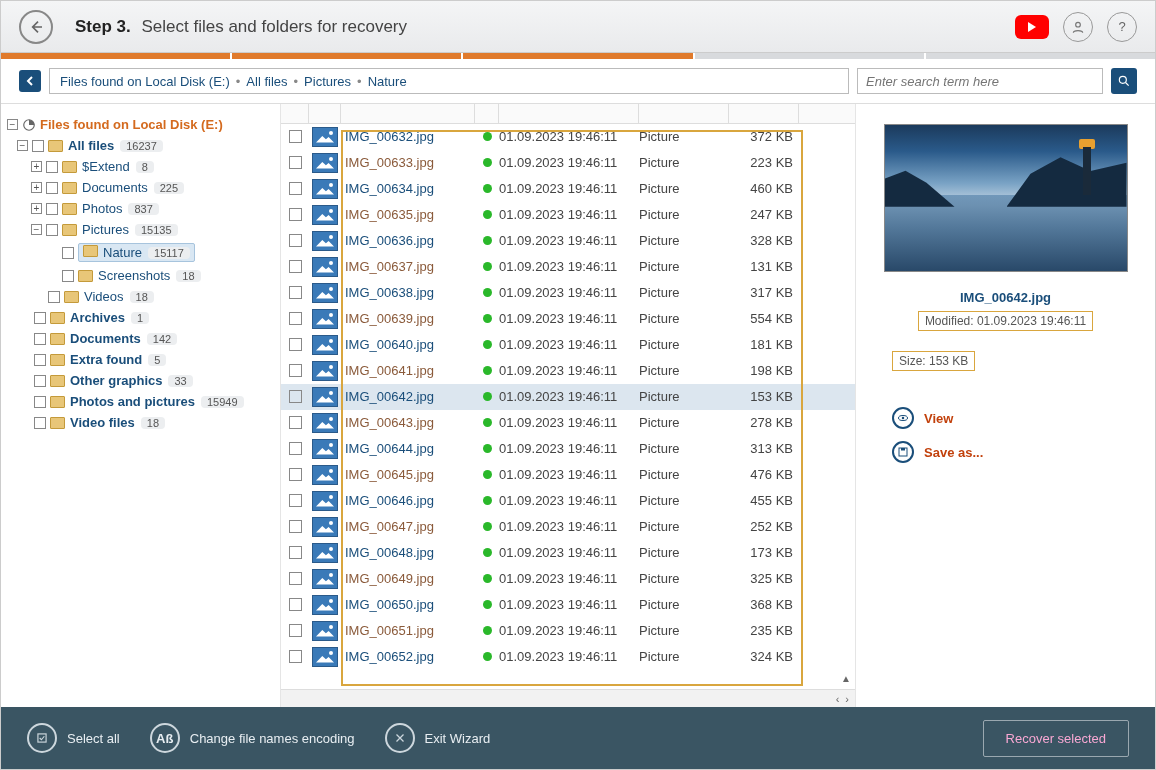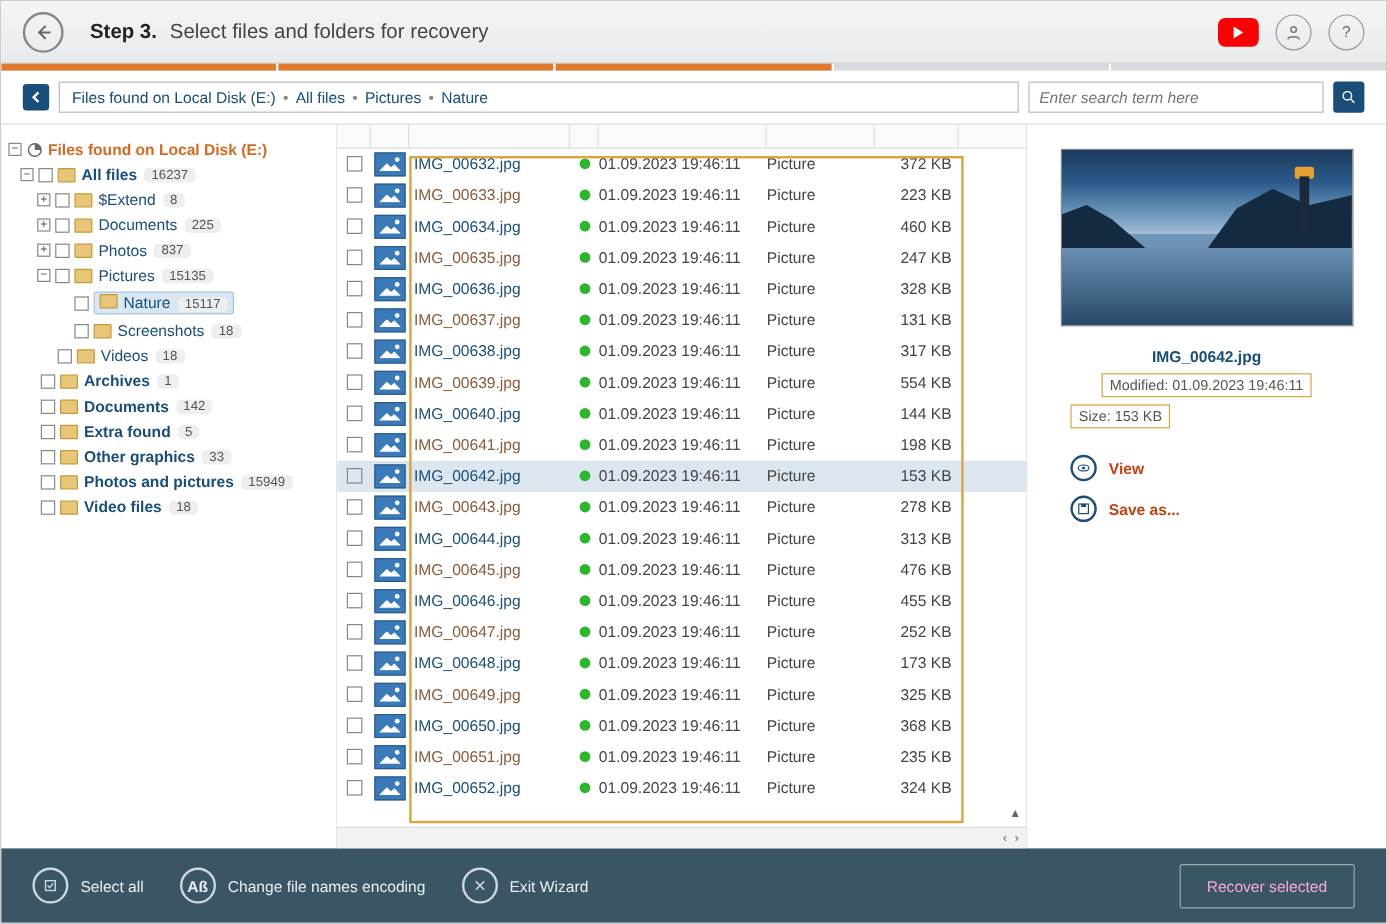--- a/index.html
+++ b/index.html
@@ -133,21 +133,21 @@
     width:244px;height:148px;border:1px solid #888;
     background:linear-gradient(180deg,#1b3a5c 0%,#2a5a8a 18%,#7aa3c5 40%,#c8d8e5 55%,#7aa3c5 70%,#1b3a5c 100%);
     position:relative;margin-bottom:18px;overflow:hidden;
   }
   .preview-img::before{content:"";position:absolute;left:0;right:0;bottom:0;height:52%;background:linear-gradient(180deg,#6b93b6 0%,#2a4a6a 100%);opacity:.9;}
   .preview-img::after{content:"";position:absolute;right:36px;top:22px;width:8px;height:48px;background:#1a2a3a;}
   .lh-top{position:absolute;right:32px;top:14px;width:16px;height:10px;background:#e8a030;border-radius:2px;}
   .rocks-l{position:absolute;left:0;bottom:44%;width:70px;height:40px;background:#142a40;clip-path:polygon(0 100%,0 30%,30% 10%,60% 40%,100% 100%);}
   .rocks-r{position:absolute;right:0;bottom:44%;width:120px;height:55px;background:#142a40;clip-path:polygon(0 100%,20% 40%,45% 10%,70% 35%,100% 20%,100% 100%);}
   .preview-name{color:#1a4e7a;font-weight:600;margin-bottom:6px;}
-  .meta-box{border:1px solid #d9a63e;padding:2px 6px;font-size:12px;color:#555;margin-bottom:6px;}
+  .meta-box{border:1px solid #d9a63e;padding:2px 6px;font-size:12px;color:#555;margin-bottom:20px;}
   .action-row{display:flex;align-items:center;gap:10px;width:100%;padding:6px 20px;cursor:pointer;}
   .action-row .aicon{width:22px;height:22px;border:2px solid #1a4e7a;border-radius:50%;display:flex;align-items:center;justify-content:center;color:#1a4e7a;}
   .action-row span.lbl{color:#c2410c;font-weight:600;}
   
   .footer{
     height:62px;background:#3a5563;display:flex;align-items:center;padding:0 26px;gap:30px;color:#e8eef2;
   }
   .fbtn{display:flex;align-items:center;gap:10px;cursor:pointer;}
   .ficon-round{width:30px;height:30px;border:2px solid #cdd7dd;border-radius:50%;display:flex;align-items:center;justify-content:center;font-size:13px;font-weight:600;}
   .recover{
@@ -459,21 +459,21 @@
           </div>
           <div class="col-icon">
             <div class="ficon"></div>
           </div>
           <div class="col-name"><span class="fname ">IMG_00640.jpg</span></div>
           <div class="col-status">
             <div class="status-dot"></div>
           </div>
           <div class="col-date fdate">01.09.2023 19:46:11</div>
           <div class="col-type ftype">Picture</div>
-          <div class="col-size fsize">144 KB</div>
+          <div class="col-size fsize">181 KB</div>
         </div>
         <div class="file-row">
           <div class="col-chk">
             <div class="fchk"></div>
           </div>
           <div class="col-icon">
             <div class="ficon"></div>
           </div>
           <div class="col-name"><span class="fname odd">IMG_00641.jpg</span></div>
           <div class="col-status">

